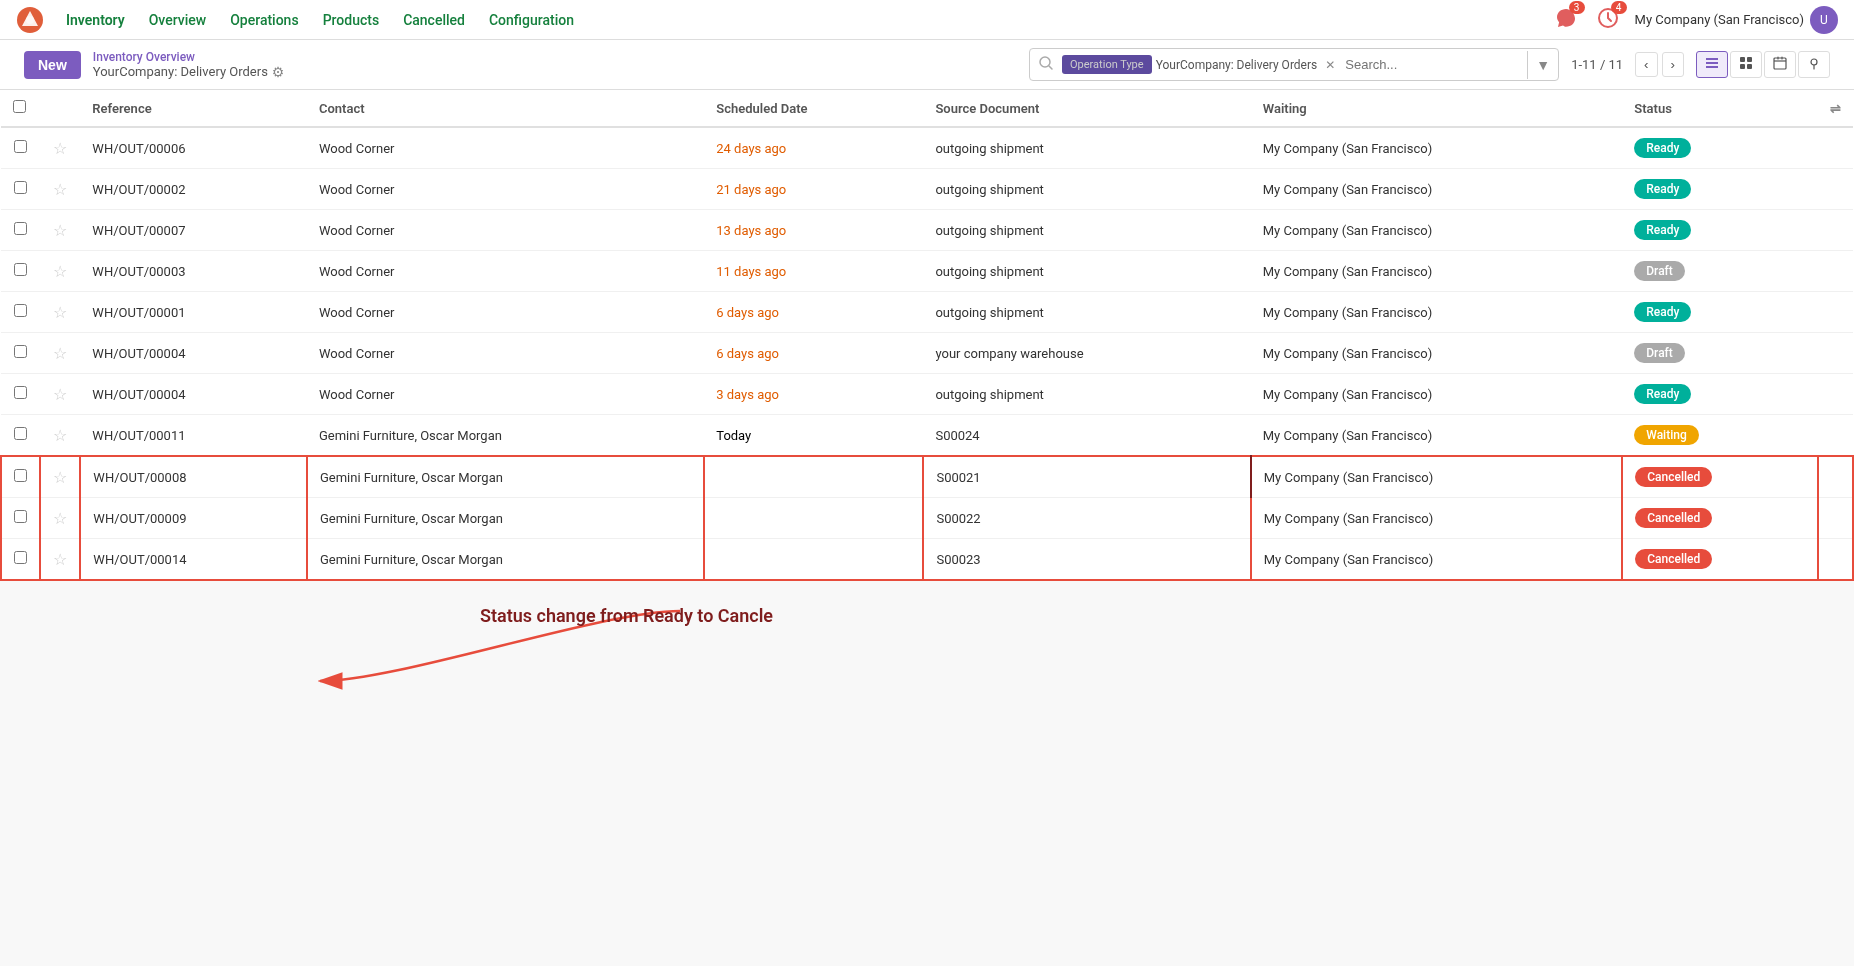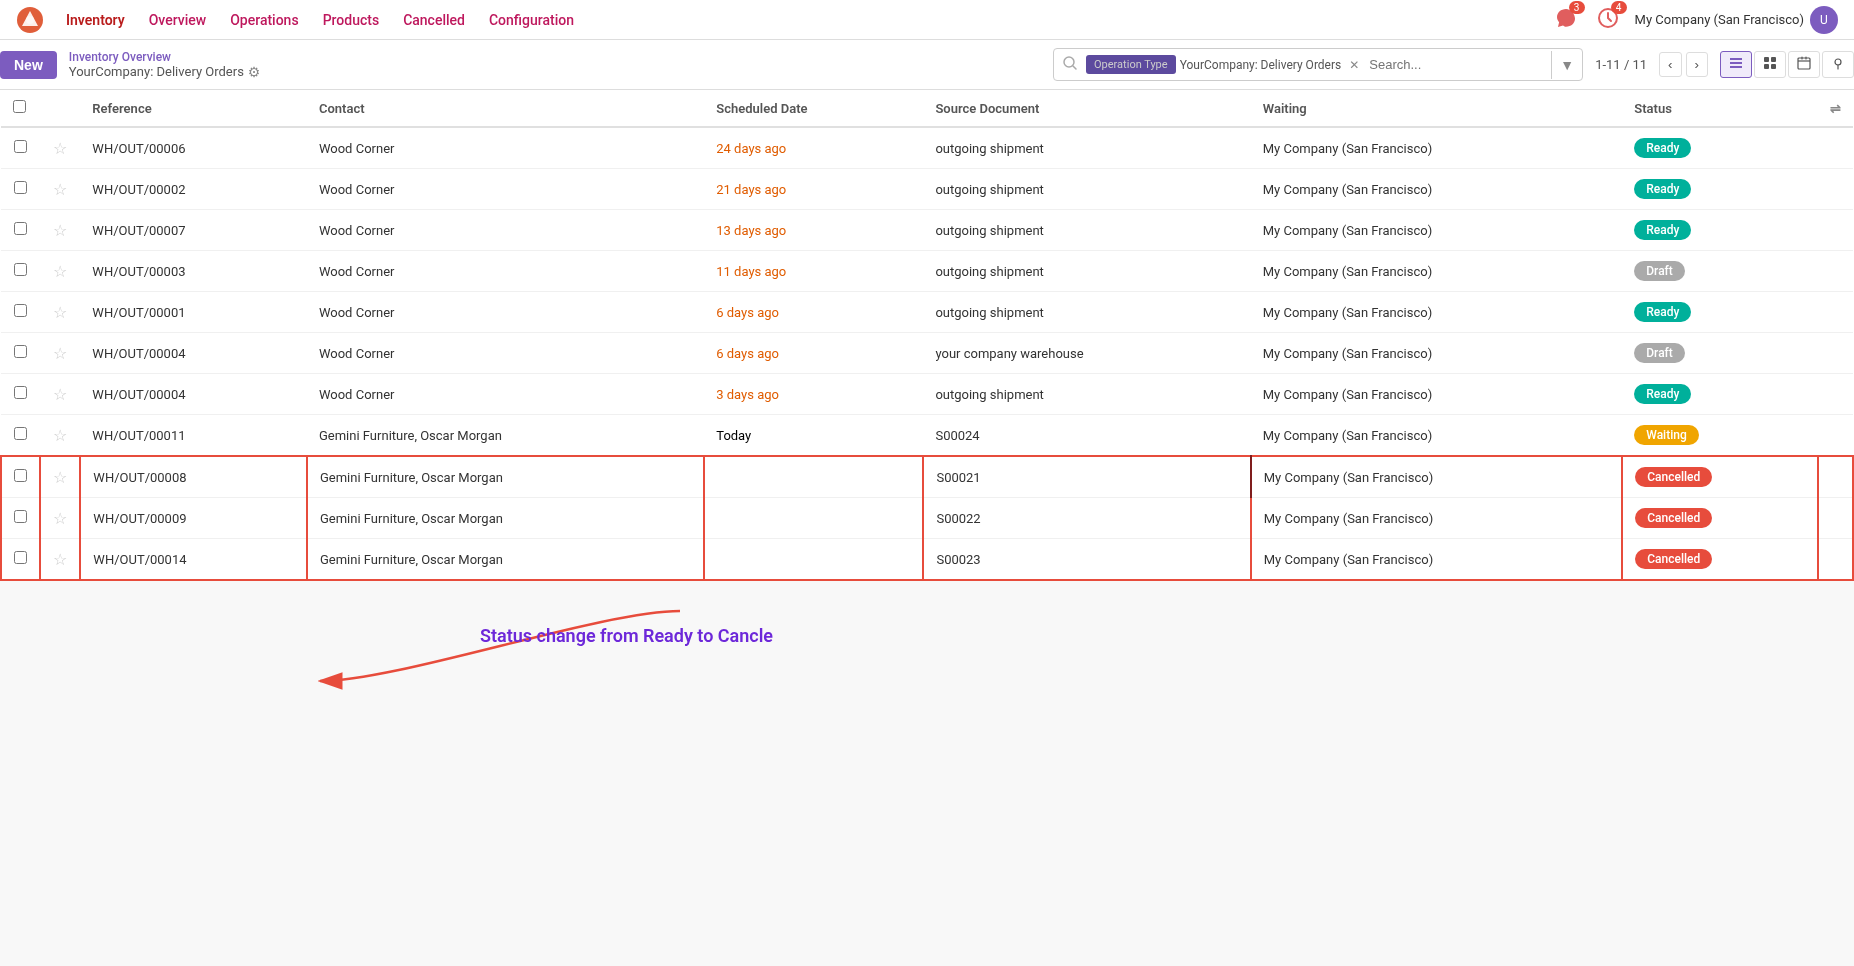--- a/index.html
+++ b/index.html
@@ -6,37 +6,37 @@
     body { font-family: -apple-system, BlinkMacSystemFont, 'Segoe UI', Roboto, sans-serif; font-size: 14px; background: #f8f8f8; color: #333; }
 
     
     .top-nav {
       display: flex; align-items: center; background: #fff; border-bottom: 1px solid #ddd;
       padding: 0 16px; height: 40px; gap: 4px;
     }
     .nav-logo { width: 28px; height: 28px; margin-right: 8px; }
     .nav-logo svg { width: 28px; height: 28px; }
     .nav-item {
-      padding: 6px 10px; cursor: pointer; font-size: 14px; color: #be185d; border-radius: 4px;
+      padding: 6px 10px; cursor: pointer; font-size: 14px; color: #15803d; border-radius: 4px;
       font-weight: 500;
     }
-    .nav-item.active { color: #b91c1c; font-weight: 600; }
+    .nav-item.active { color: #15803d; font-weight: 600; }
     .nav-right { margin-left: auto; display: flex; align-items: center; gap: 12px; }
     .nav-icon-btn { position: relative; cursor: pointer; padding: 4px; }
     .nav-icon-btn .badge {
       position: absolute; top: -2px; right: -4px; background: #e74c3c; color: #fff;
       border-radius: 10px; font-size: 10px; padding: 1px 4px; min-width: 16px; text-align: center;
     }
     .company-name { font-size: 13px; color: #333; display: flex; align-items: center; gap: 6px; }
     .avatar { width: 28px; height: 28px; border-radius: 50%; background: #7c5cbf; display: flex; align-items: center; justify-content: center; color: #fff; font-size: 12px; }
 
     
     .sub-toolbar {
       display: flex; align-items: center; background: #fff; border-bottom: 1px solid #ddd;
-      padding: 0 0; height: 50px; gap: 12px;
+      padding: 0 24px; height: 50px; gap: 12px;
     }
     .new-btn {
       background: #7c5cbf; color: #fff; border: none; border-radius: 4px;
       padding: 6px 14px; font-size: 14px; font-weight: 600; cursor: pointer;
     }
     .breadcrumb { display: flex; flex-direction: column; }
     .breadcrumb-top { font-size: 12px; color: #7c5cbf; font-weight: 500; }
     .breadcrumb-bottom { font-size: 13px; color: #555; display: flex; align-items: center; gap: 4px; }
     .gear-icon { color: #888; cursor: pointer; font-size: 14px; }
     .search-bar { margin-left: auto; display: flex; align-items: flex-start; gap: 6px; }
@@ -87,22 +87,22 @@
     .badge-ready { background: #00b09b; }
     .badge-draft { background: #aaa; color: #fff; border-radius: 20px; padding: 3px 12px; font-size: 12px; font-weight: 500; }
     .badge-waiting { background: #f0a500; }
     .badge-cancelled { background: #e74c3c; }
 
     
     .annotation-area {
       padding: 30px 40px; position: relative; min-height: 120px;
     }
     .annotation-text {
-      color: #6d28d9; font-size: 18px; font-weight: 600;
-      position: absolute; left: 480px; top: 44px;
+      color: #7f1d1d; font-size: 18px; font-weight: 600;
+      position: absolute; left: 480px; top: 24px;
     }
     .arrow-svg {
       position: absolute; left: 300px; top: 0px;
       pointer-events: none;
     }
 
     .col-adjust { width: 30px; cursor: pointer; color: #888; }
   </style>
 </head>
 <body>

